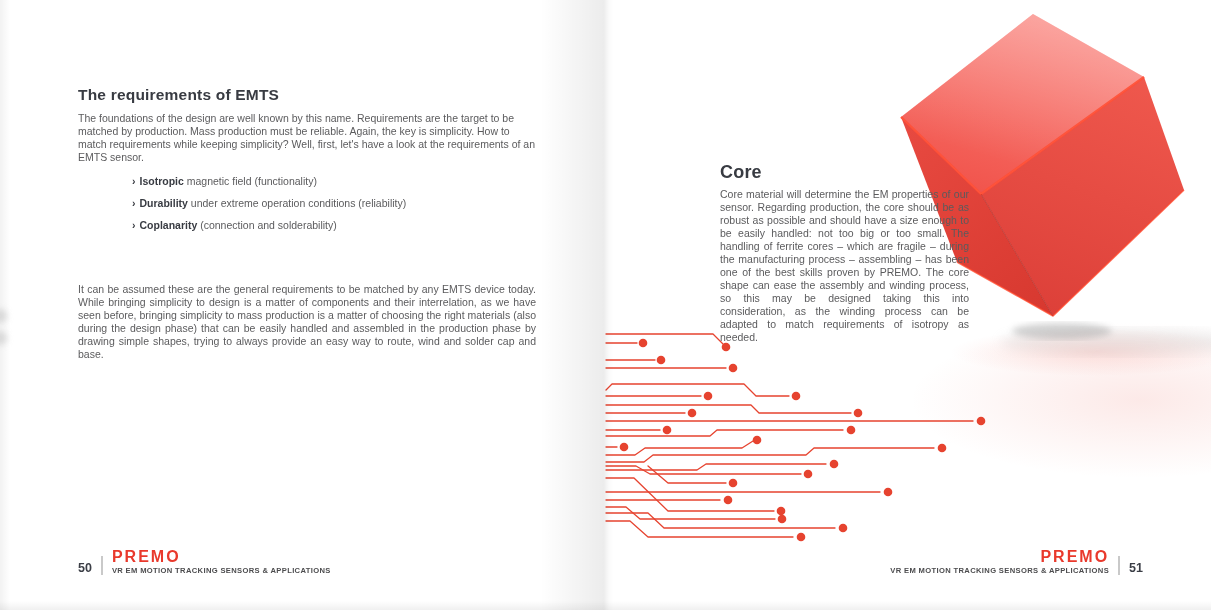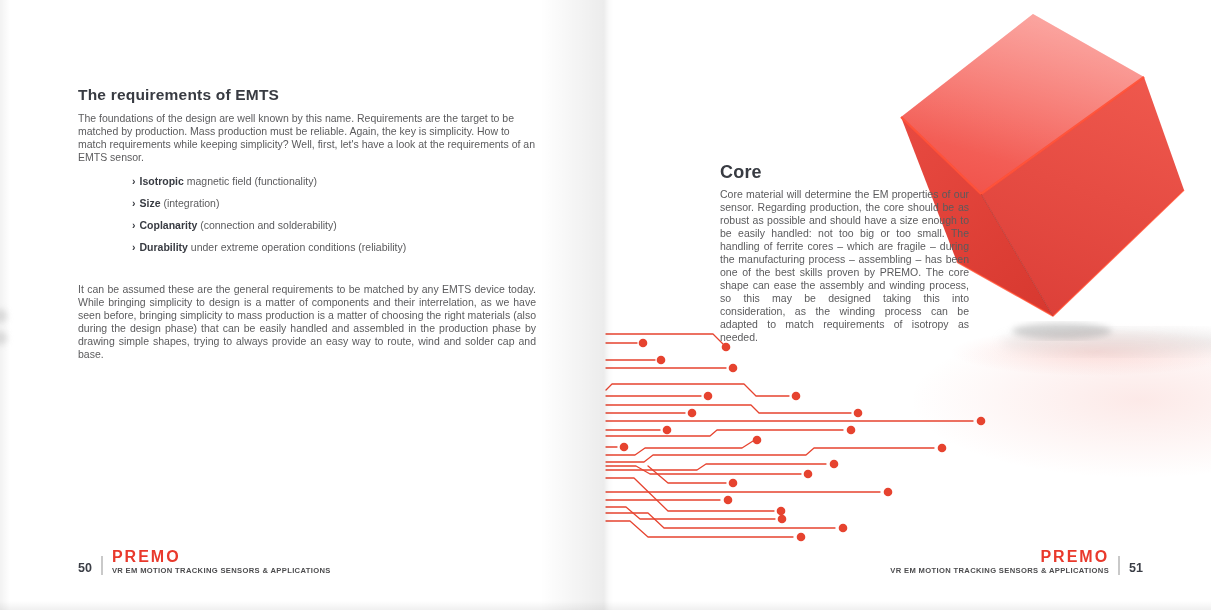--- a/index.html
+++ b/index.html
@@ -162,23 +162,22 @@
     </g>
   </svg>
 
   <div class="content">
     <div class="h1" style="left:78px; top:86px;">The requirements of EMTS</div>
 
     <p class="body-p" style="left:78px; top:112px; width:458px;">The foundations of the design are well known by this name. Requirements are the target to be matched by production. Mass production must be reliable. Again, the key is simplicity. How to match requirements while keeping simplicity? Well, first, let's have a look at the requirements of an EMTS sensor.</p>
 
     <ul class="bullets" style="left:132px; top:175px;">
       <li><span class="marker">›</span><span class="term">Isotropic</span><span> magnetic field (functionality)</span></li>
-      <li><span class="marker">›</span><span class="term">Size</span><span> (integration)</span></li>
+      <li><span class="marker">›</span><span class="term">Durability</span><span> under extreme operation conditions (reliability)</span></li>
       <li><span class="marker">›</span><span class="term">Coplanarity</span><span> (connection and solderability)</span></li>
-      <li><span class="marker">›</span><span class="term">Durability</span><span> under extreme operation conditions (reliability)</span></li>
     </ul>
 
     <p class="body-p just" style="left:78px; top:283px; width:458px;">It can be assumed these are the general requirements to be matched by any EMTS device today. While bringing simplicity to design is a matter of components and their interrelation, as we have seen before, bringing simplicity to mass production is a matter of choosing the right materials (also during the design phase) that can be easily handled and assembled in the production phase by drawing simple shapes, trying to always provide an easy way to route, wind and solder cap and base.</p>
 
     <div class="footer fl">
       <span class="pagenum">50</span>
       <span class="vbar"></span>
       <span class="logo-col">
         <div class="logo">PREMO</div>
         <div class="caption">VR EM MOTION TRACKING SENSORS &amp; APPLICATIONS</div>

